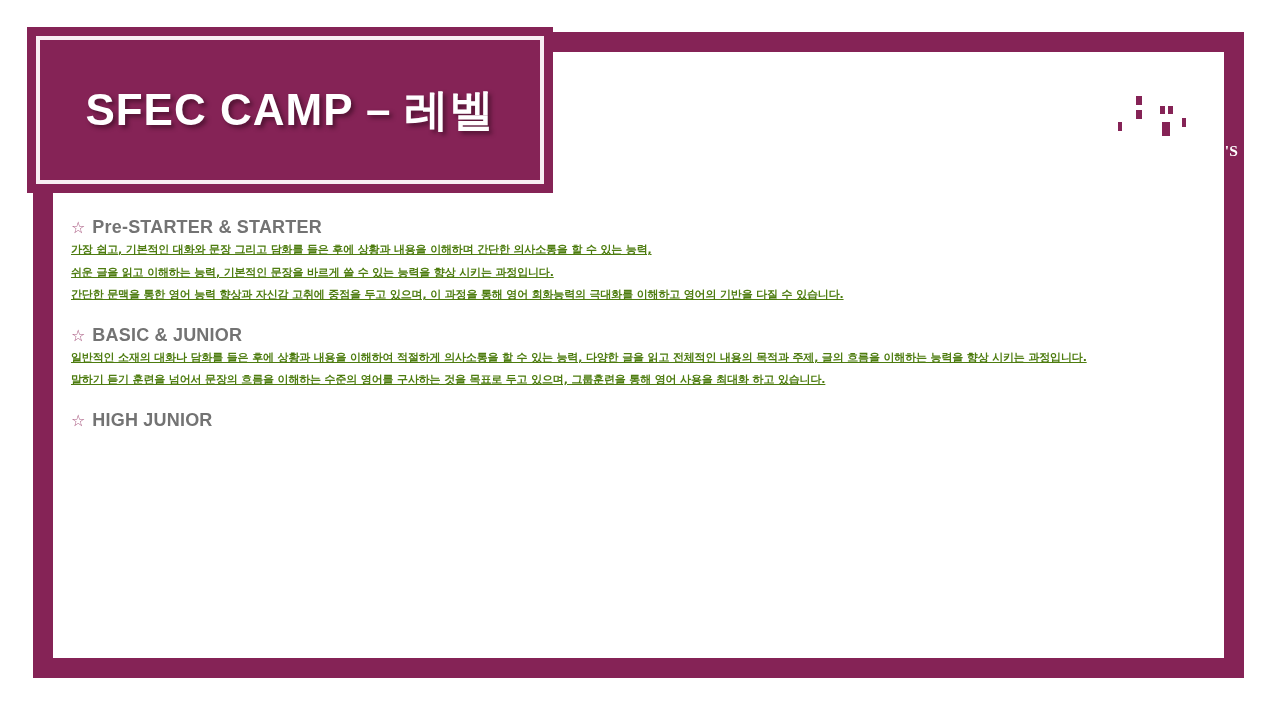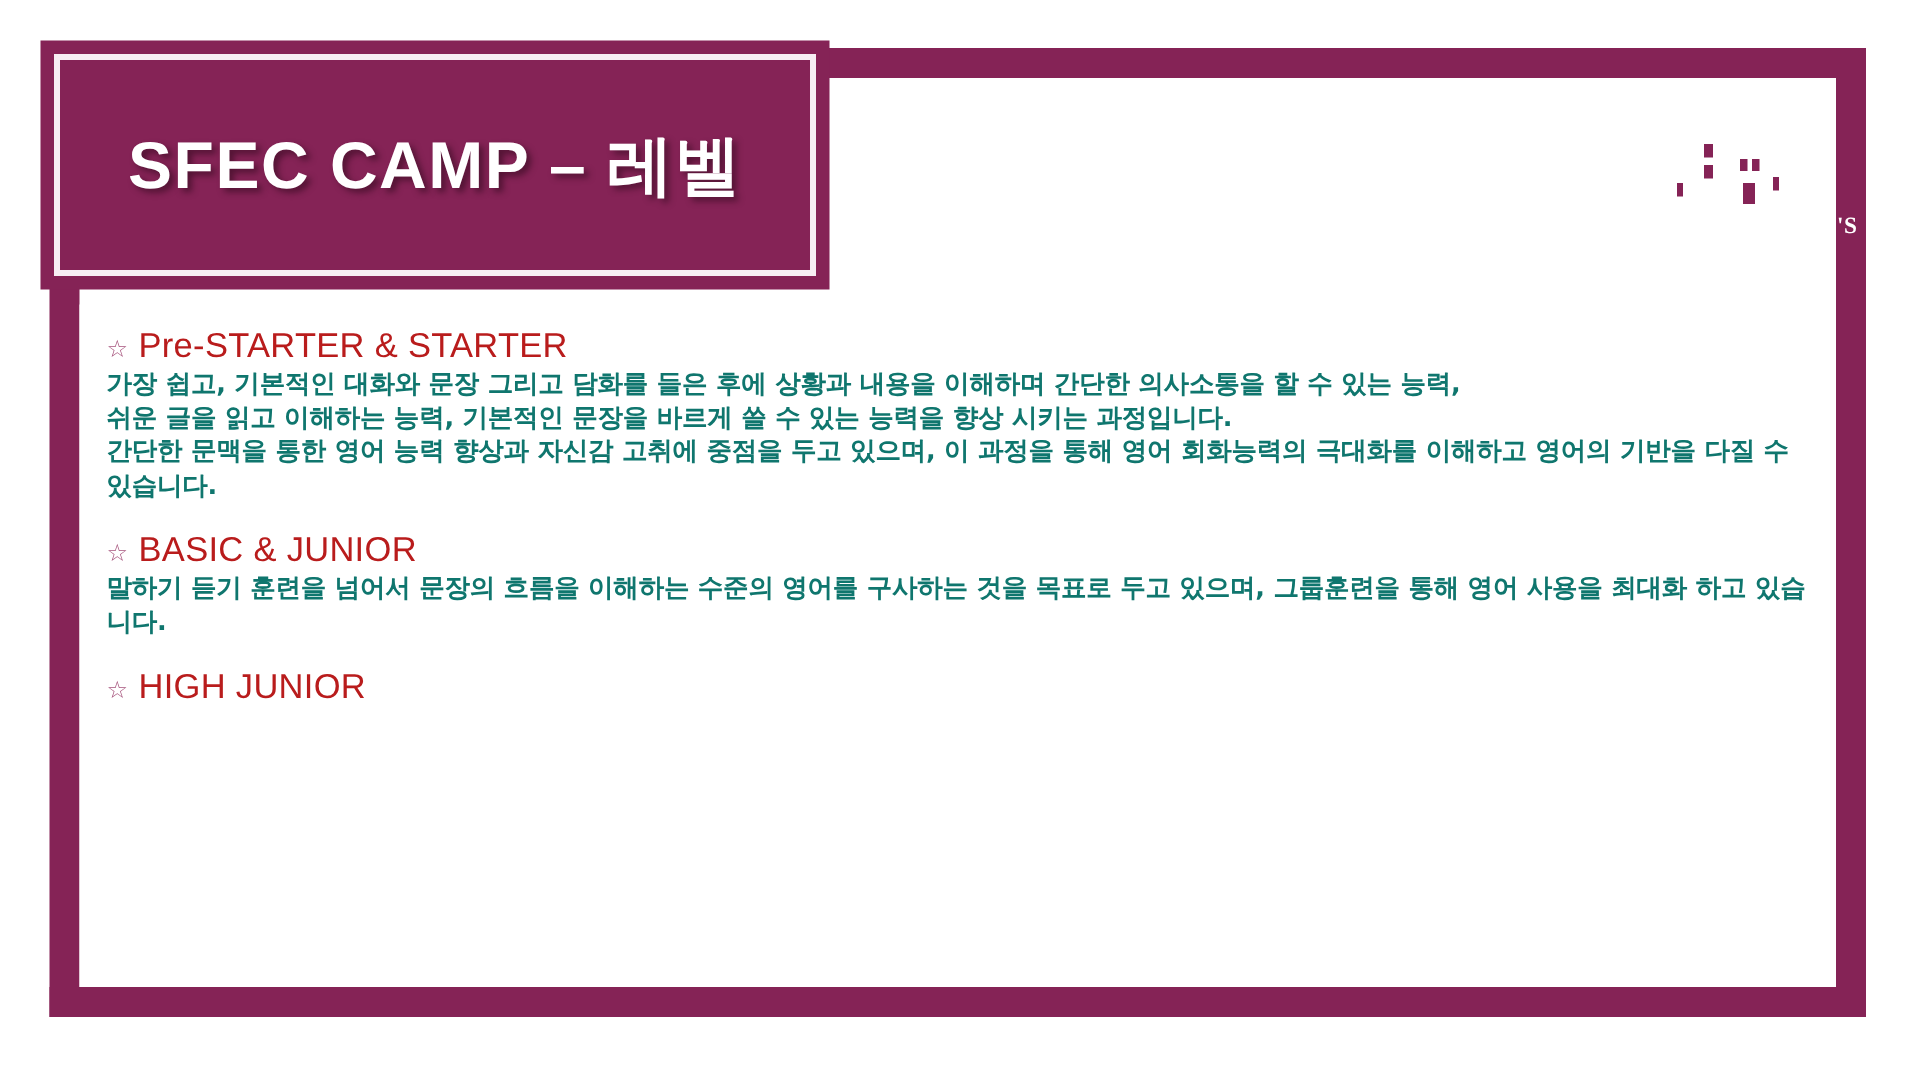--- a/index.html
+++ b/index.html
@@ -159,34 +159,35 @@
     gap: 7px;
     margin-bottom: 1px;
   }
   .star-icon {
     color: #a8577f;
     font-size: 16px;
     line-height: 1;
     flex: none;
   }
   .section-heading-text {
-    color: #b91c1c;
-    font-size: 23px;
-    font-weight: normal;
+    color: #737373;
+    font-size: 18px;
+    font-weight: bold;
     letter-spacing: 0.2px;
     white-space: nowrap;
     font-family: "Liberation Sans", "DejaVu Sans", sans-serif;
   }
   .section-body {
-    color: #0f766e;
-    font-size: 17px;
+    color: #4d7c0f;
+    font-size: 11px;
     font-weight: bold;
     line-height: 22.5px;
     letter-spacing: -0.15px;
     font-family: "DejaVu Sans", "Liberation Sans", sans-serif;
+    text-decoration: underline;
   }
   .section-body p {
     margin: 0;
   }
 </style>
 </head>
 <body>
 
 <div class="slide">
 
@@ -260,20 +261,21 @@
         <p>간단한 문맥을 통한 영어 능력 향상과 자신감 고취에 중점을 두고 있으며, 이 과정을 통해 영어 회화능력의 극대화를 이해하고 영어의 기반을 다질 수 있습니다.</p>
       </div>
     </div>
 
     <div class="section">
       <div class="section-heading">
         <span class="star-icon">☆</span>
         <span class="section-heading-text">BASIC &amp; JUNIOR</span>
       </div>
       <div class="section-body">
+        <p>일반적인 소재의 대화나 담화를 들은 후에 상황과 내용을 이해하여 적절하게 의사소통을 할 수 있는 능력, 다양한 글을 읽고 전체적인 내용의 목적과 주제, 글의 흐름을 이해하는 능력을 향상 시키는 과정입니다.</p>
         <p>말하기 듣기 훈련을 넘어서 문장의 흐름을 이해하는 수준의 영어를 구사하는 것을 목표로 두고 있으며, 그룹훈련을 통해 영어 사용을 최대화 하고 있습니다.</p>
       </div>
     </div>
 
     <div class="section">
       <div class="section-heading">
         <span class="star-icon">☆</span>
         <span class="section-heading-text">HIGH JUNIOR</span>
       </div>
       <div class="section-body">

